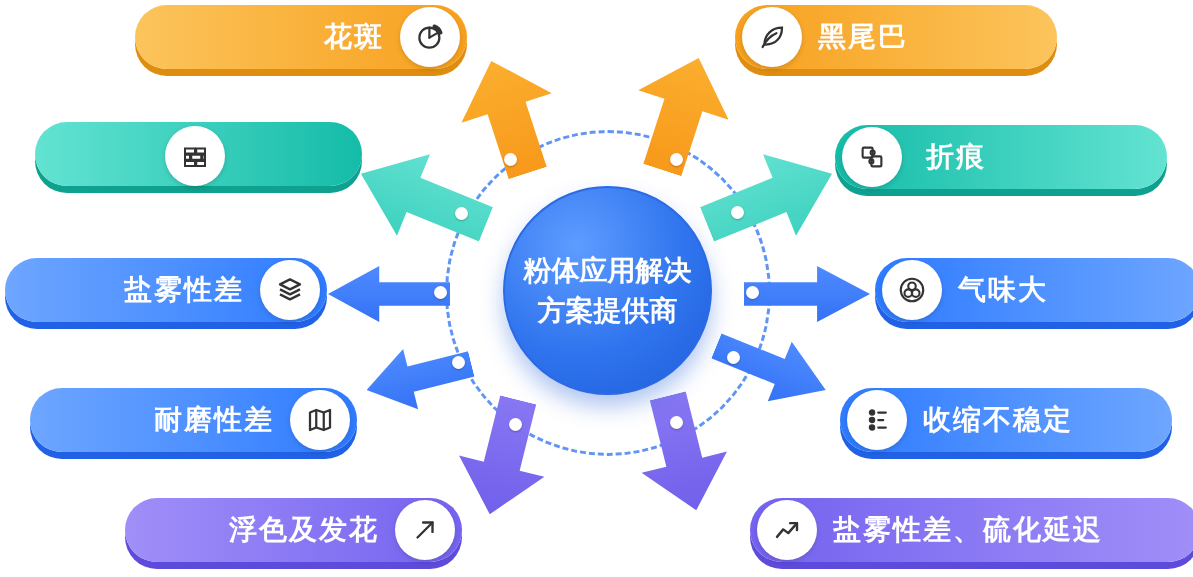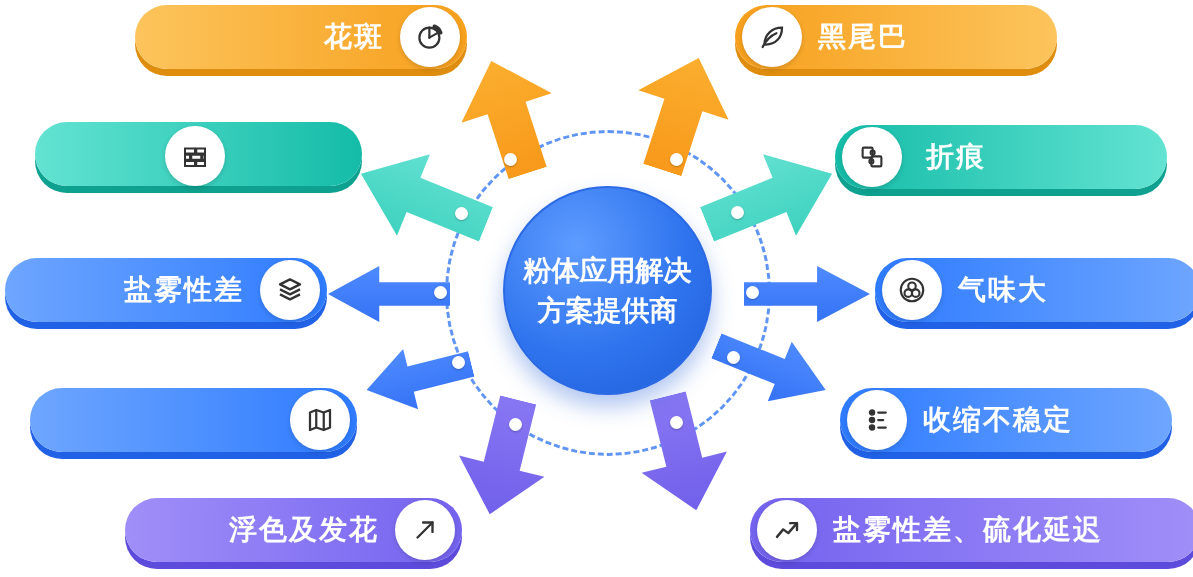--- a/index.html
+++ b/index.html
@@ -125,20 +125,21 @@
     <span class="icon-circle">
       <svg width="30" height="30" viewBox="0 0 24 24" fill="none" stroke="#333" stroke-width="1.8" stroke-linejoin="round">
         <path d="M12 3.5l8 4-8 4-8-4z"></path>
         <path d="M4 11.5l8 4 8-4"></path>
         <path d="M4 15.5l8 4 8-4"></path>
       </svg>
     </span>
   </div>
 
   <div class="pill left p-blue" style="left:30px;top:388px;width:320px;">
+    <span>耐磨性差</span>
     <span class="icon-circle">
       <svg width="30" height="30" viewBox="0 0 24 24" fill="none" stroke="#333" stroke-width="1.8" stroke-linejoin="round">
         <path d="M4 6l5-2 6 2 5-2v14l-5 2-6-2-5 2z"></path>
         <path d="M9 4v14"></path>
           <path d="M15 6v14"></path>
       </svg>
     </span>
   </div>
 
   <div class="pill left p-purple" style="left:125px;top:498px;width:330px;">

